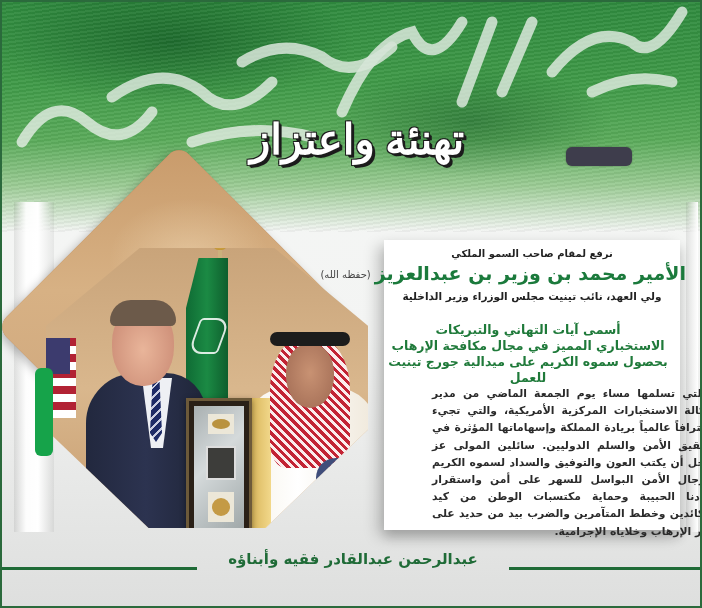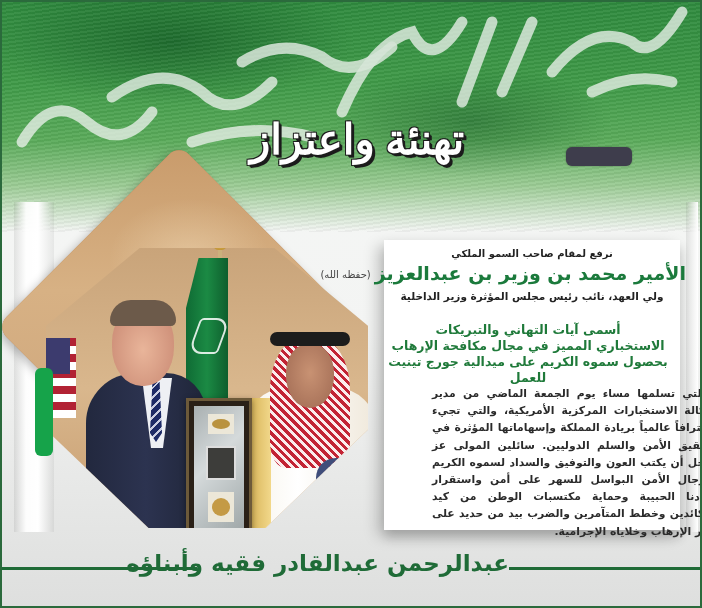--- a/index.html
+++ b/index.html
@@ -238,21 +238,21 @@
     
     .footer-line-left {
       position: absolute; left: 0; top: 565px; width: 195px; height: 3px; background: #1f6b37;
     }
     .footer-line-right {
       position: absolute; left: 507px; top: 565px; width: 195px; height: 3px; background: #1f6b37;
     }
     .signature {
       position: absolute; left: 195px; top: 548px; width: 312px;
       direction: rtl; text-align: center;
-      color: #1f6b37; font-weight: bold; font-size: 23px; white-space: nowrap;
+      color: #1f6b37; font-weight: bold; font-size: 15px; white-space: nowrap;
     }
   </style>
 </head>
 <body>
 
 <div class="page">
 
   <div class="flag">
     <div class="flag-script">
       <svg viewBox="0 0 720 160" preserveAspectRatio="none">
@@ -310,21 +310,21 @@
 
     </div>
   </div>
 
   <div class="green-bar"></div>
 
   <div class="kicker">نرفع لمقام صاحب السمو الملكي</div>
   <div class="prince-name">
     <span>الأمير محمد بن وزير بن عبدالعزيز</span><span class="honor">(حفظه الله)</span>
   </div>
-  <div class="prince-title">ولي العهد، نائب رئيس مجلس المؤثرة وزير الداخلية</div>
+  <div class="prince-title">ولي العهد، نائب تينيت مجلس الوزراء وزير الداخلية</div>
   <div class="congrats">
     <div>أسمى آيات التهاني والتبريكات</div>
     <div>الاستخباري المميز في مجال مكافحة الإرهاب</div>
     <div>بحصول سموه الكريم على ميدالية جورج تينيت للعمل</div>
   </div>
   <div class="body-text">والتي تسلمها مساء يوم الجمعة الماضي من مدير وكالة الاستخبارات المركزية الأمريكية، والتي تجيء اعترافاً عالمياً بريادة المملكة وإسهاماتها المؤثرة في تحقيق الأمن والسلم الدوليين. سائلين المولى عز وجل أن يكتب العون والتوفيق والسداد لسموه الكريم ورجال الأمن البواسل للسهر على أمن واستقرار بلادنا الحبيبة وحماية مكتسبات الوطن من كيد الكائدين وخطط المتآمرين والضرب بيد من حديد على بؤر الإرهاب وخلاياه الإجرامية.</div>
 
   <div class="footer-line-left"></div>
   <div class="signature">عبدالرحمن عبدالقادر فقيه وأبناؤه</div>
   <div class="footer-line-right"></div>

